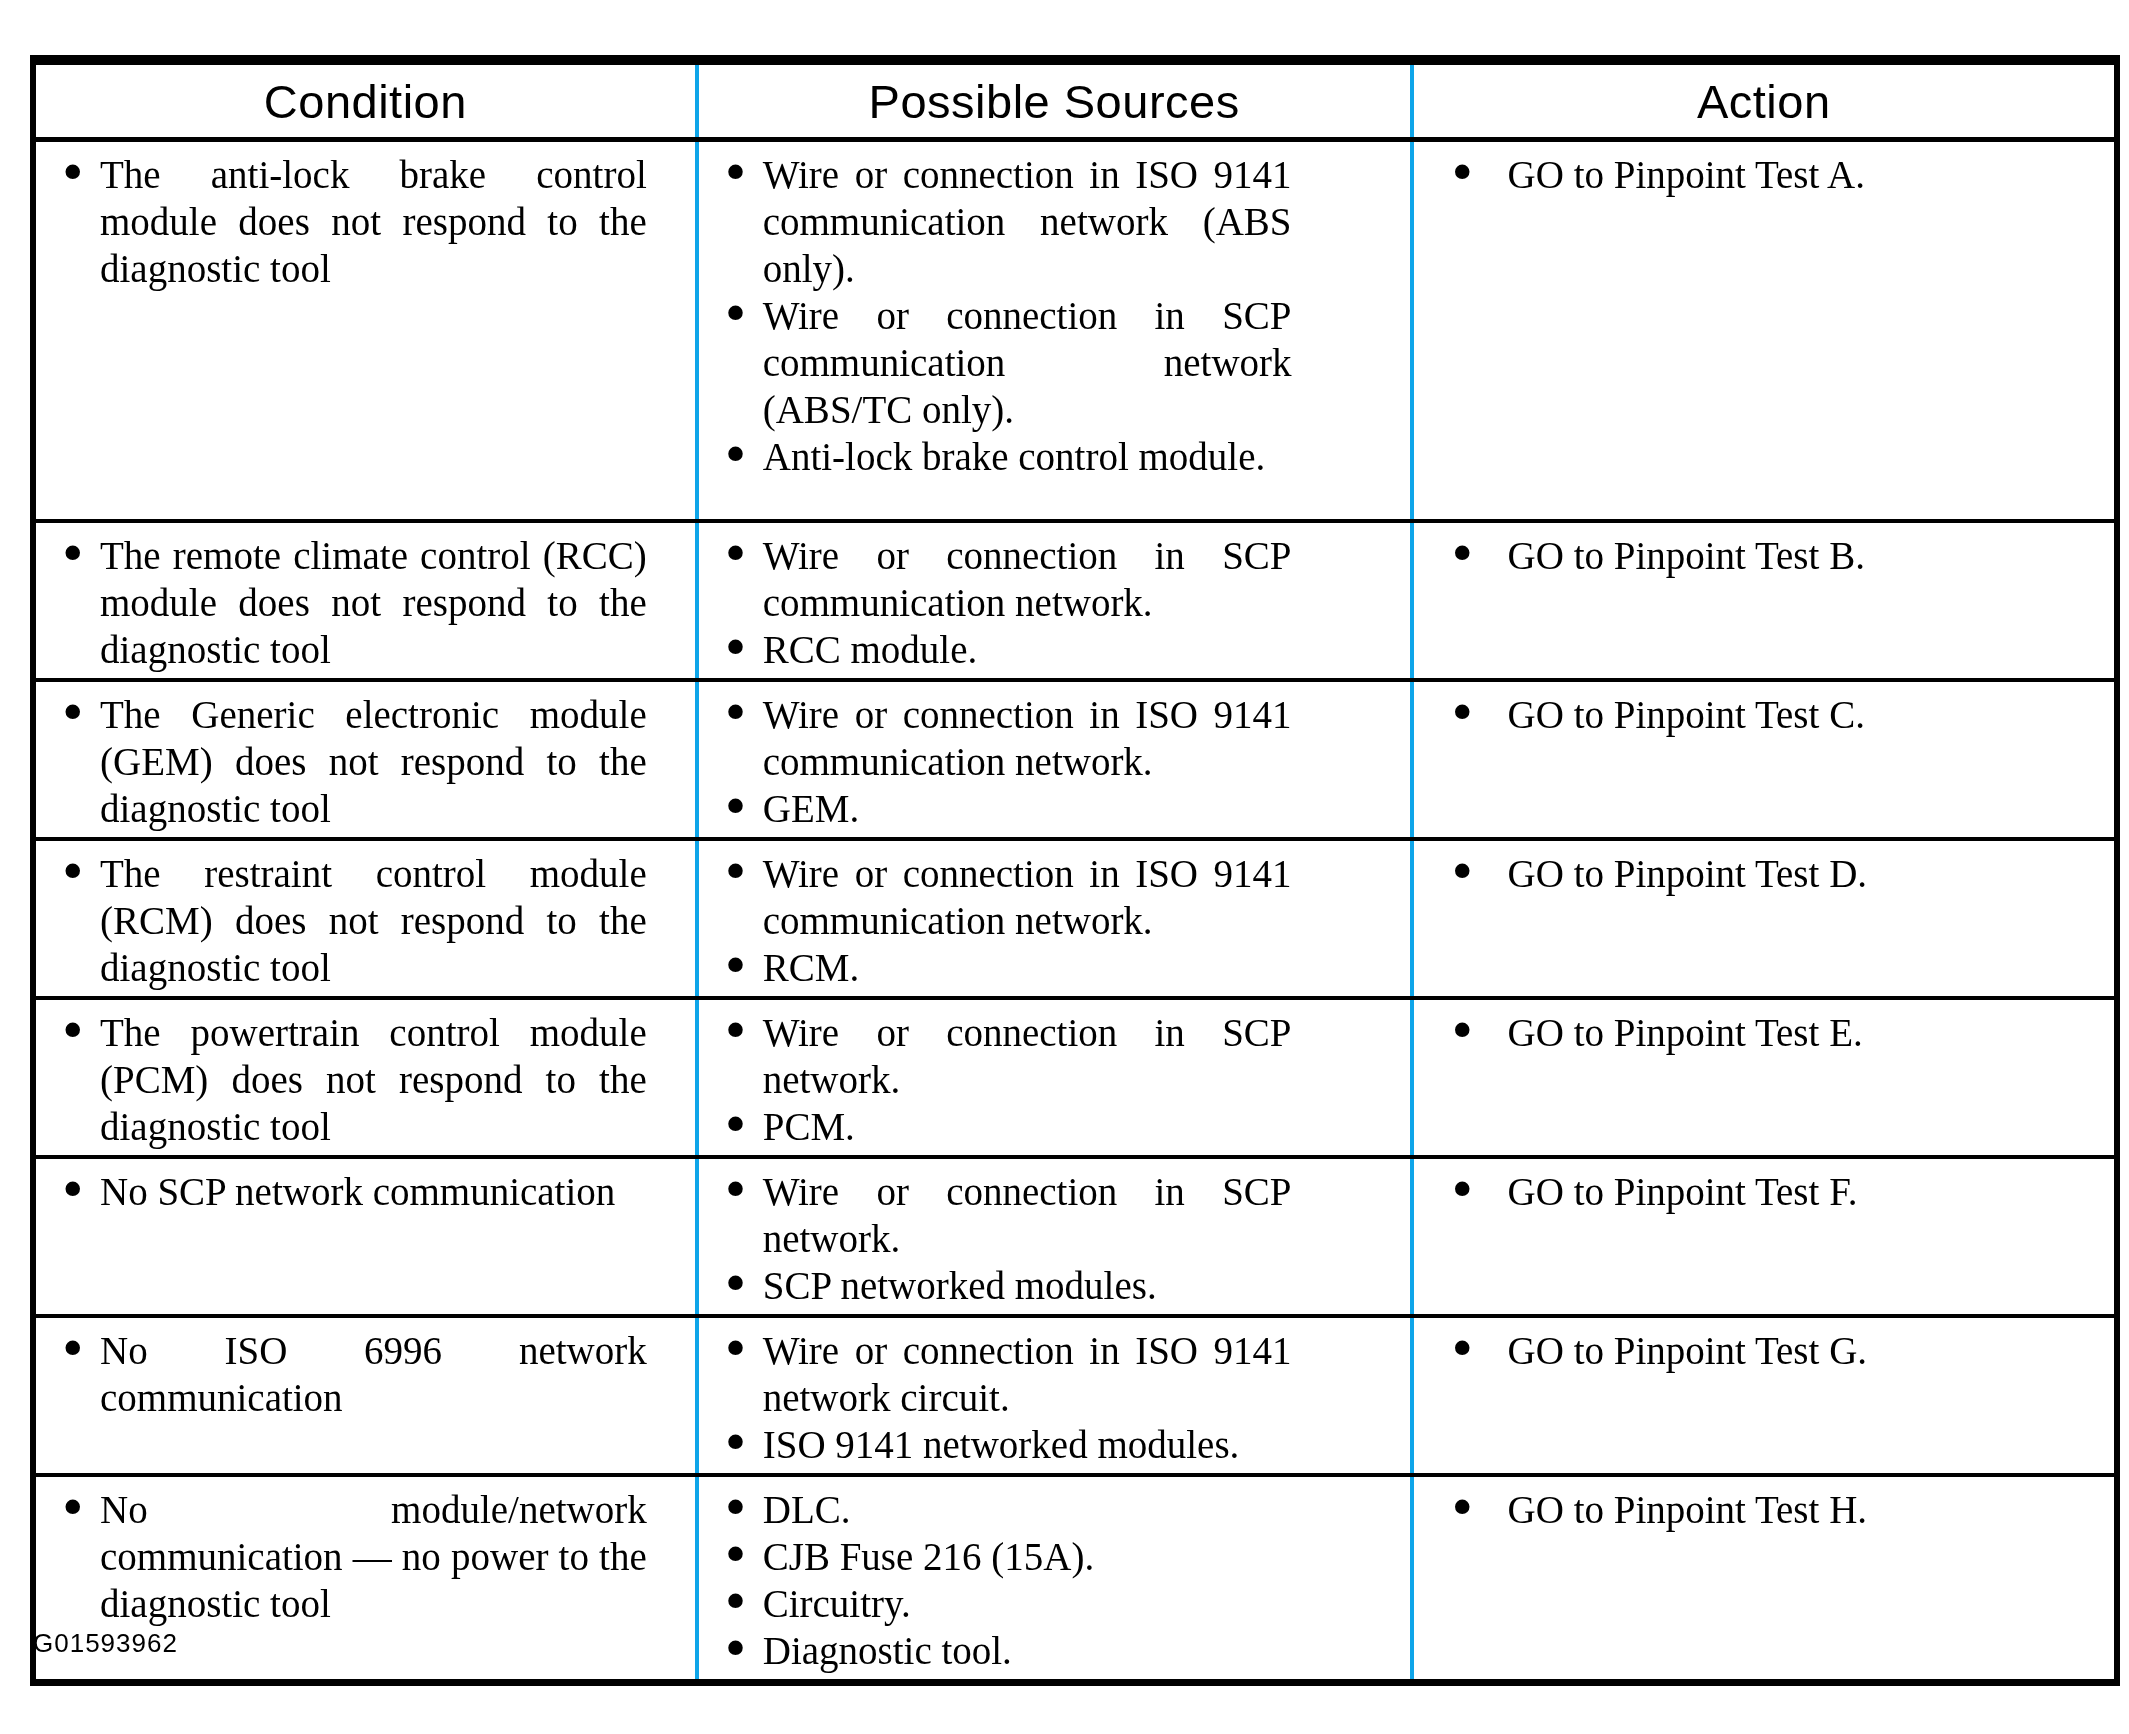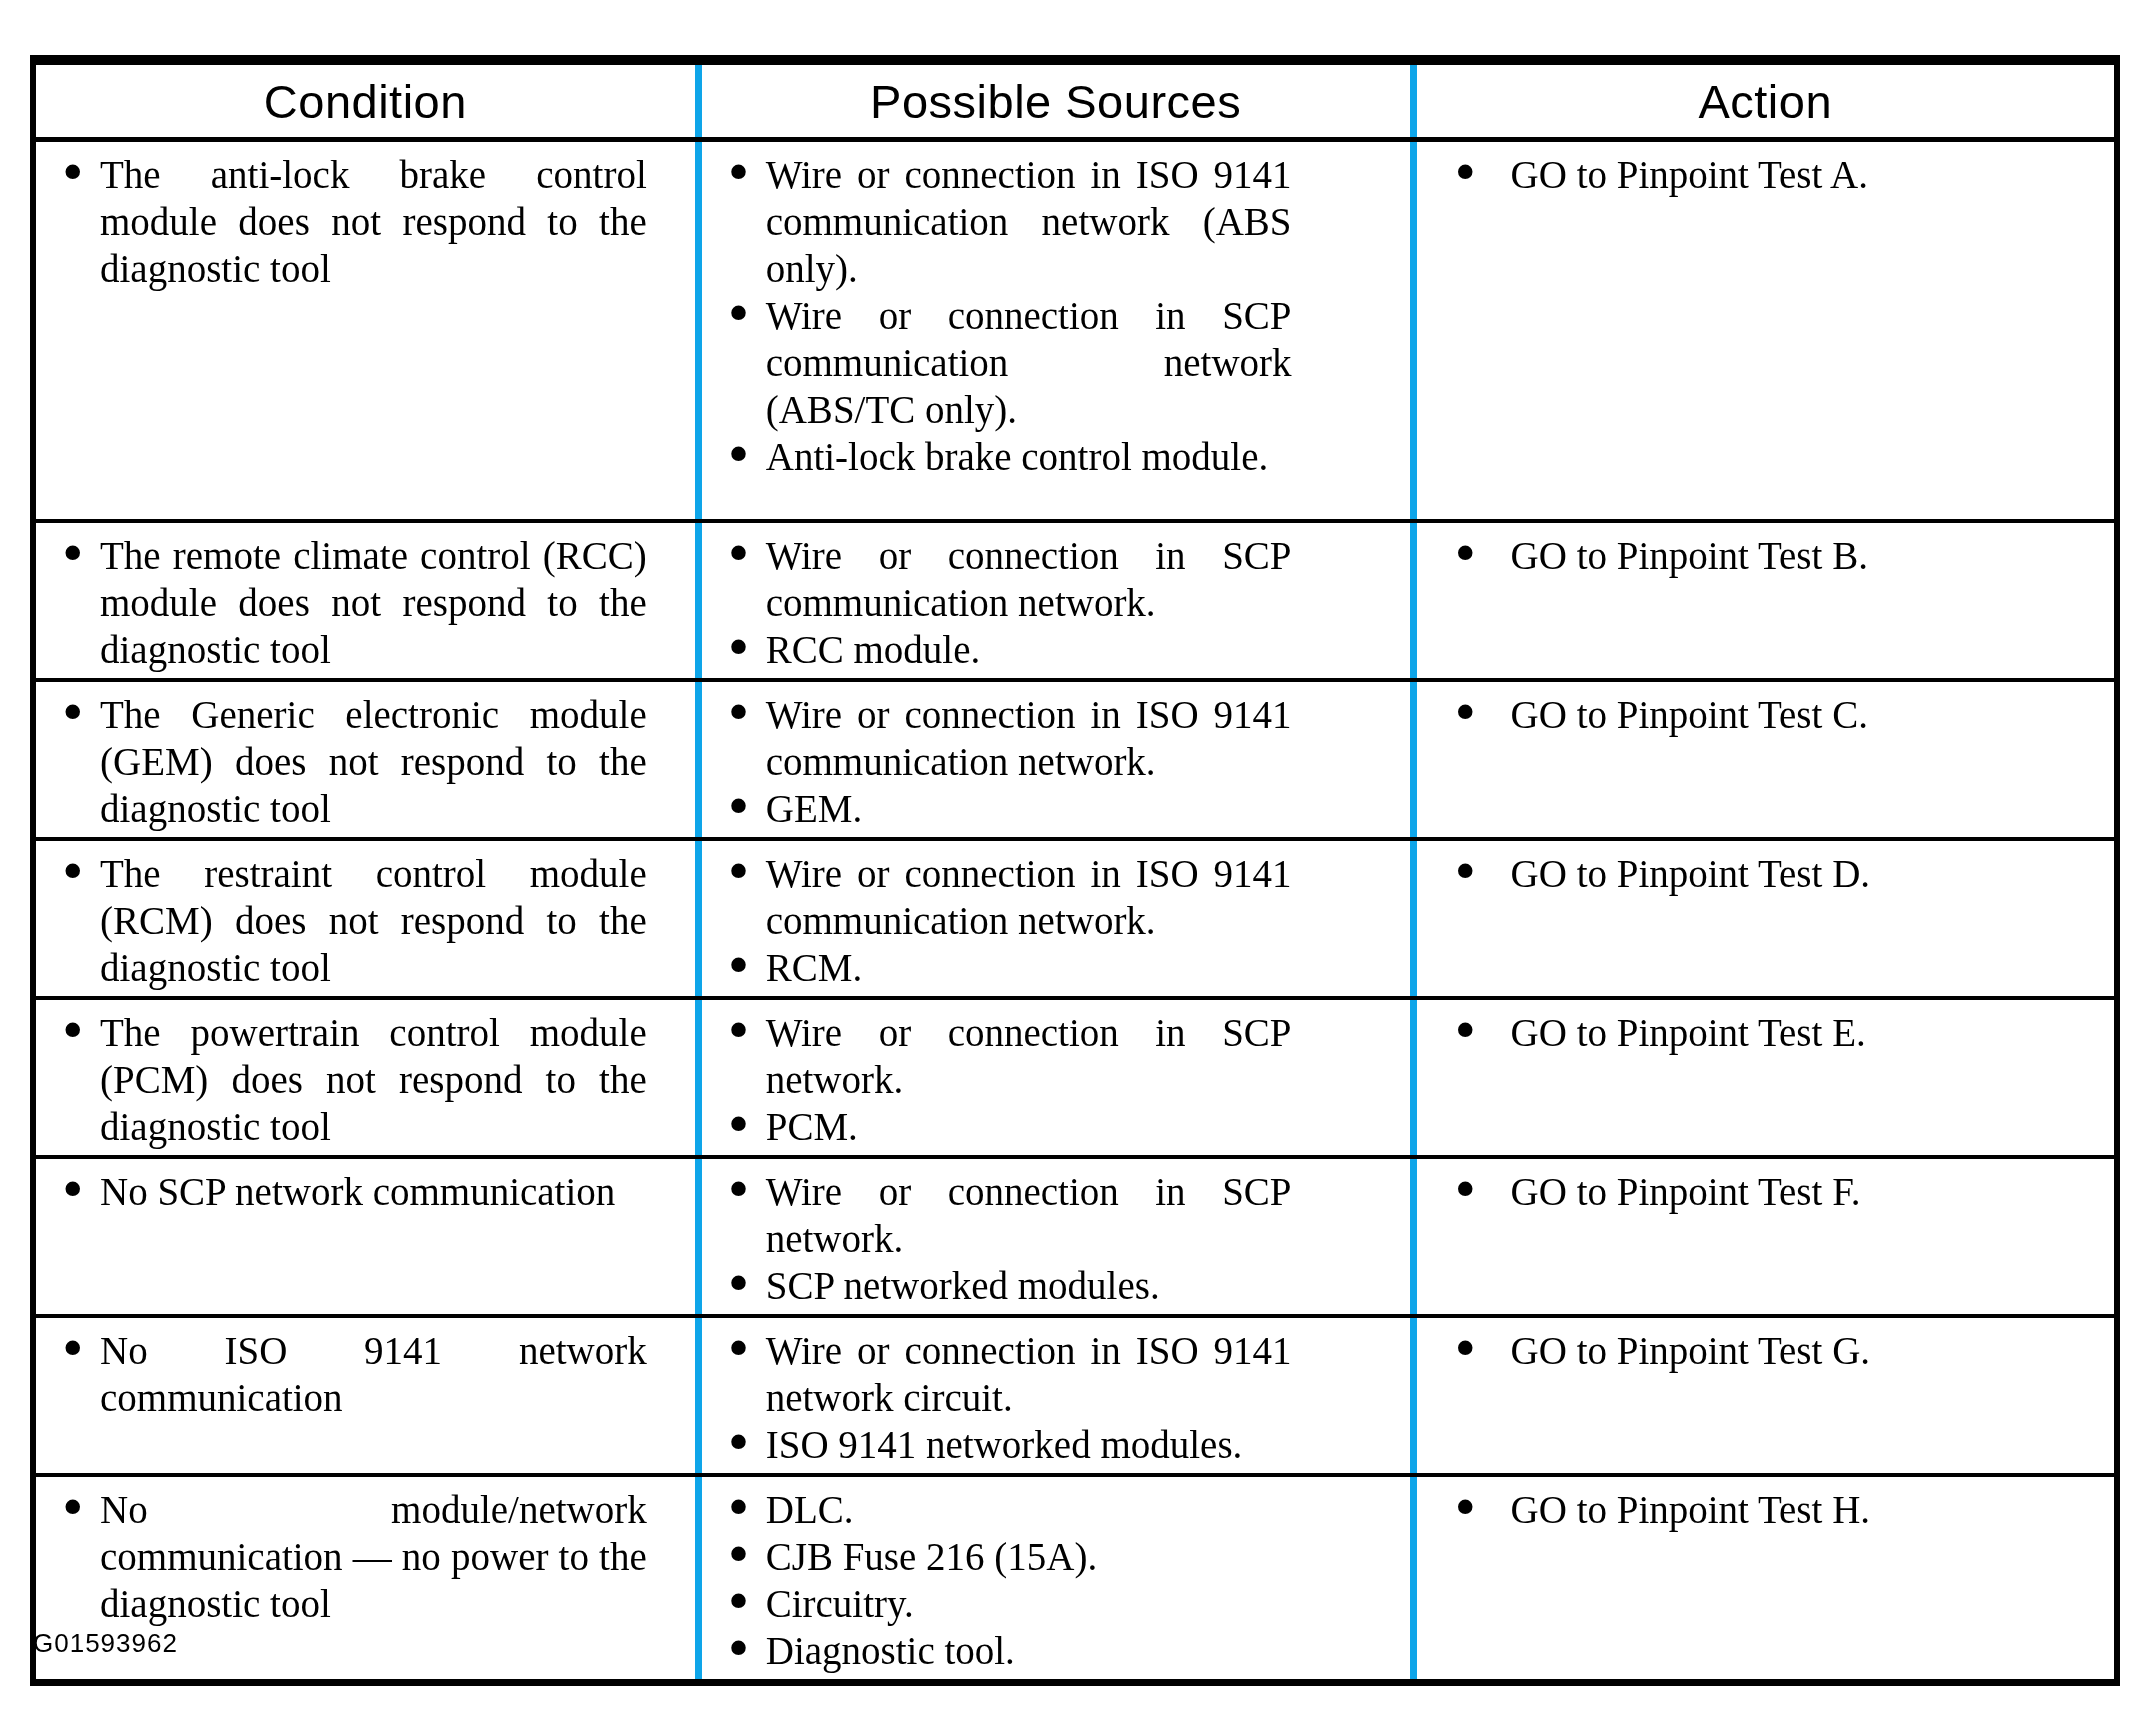--- a/index.html
+++ b/index.html
@@ -33,21 +33,21 @@
     min-height: 72px;
     display: flex;
     align-items: center;
     justify-content: center;
     font-family: "Liberation Sans", sans-serif;
     font-weight: normal;
     font-size: 47px;
     letter-spacing: 0.5px;
     box-sizing: border-box;
   }
-  .th + .th, .cell + .cell { border-left: 7px solid #0ea5e9; }
+  .th + .th, .cell + .cell { border-left: 4px solid #0ea5e9; }
   .body-row + .body-row { border-top: 4px solid #000; }
   .cell {
     box-sizing: border-box;
     padding-top: 9px;
     padding-bottom: 5px;
   }
   
   #table-body .body-row:nth-child(1) { min-height: 377px; }
   #table-body .body-row:nth-child(2) { min-height: 149px; }
   #table-body .body-row:nth-child(3) { min-height: 148px; }
@@ -293,21 +293,21 @@
               </li>
             </ul>
           </div>
   </div>
 
   <div class="row body-row">
     <div class="cell col-condition">
             <ul class="blist">
               <li class="bullet-item">
                 <span class="bullet">•</span>
-                <span class="item-text">No ISO 9141 network communication</span>
+                <span class="item-text">No ISO 6996 network communication</span>
               </li>
             </ul>
           </div>
     <div class="cell col-sources">
             <ul class="blist">
               <li class="bullet-item">
                 <span class="bullet">•</span>
                 <span class="item-text">Wire or connection in ISO 9141 network circuit.</span>
               </li>
               <li class="bullet-item">

